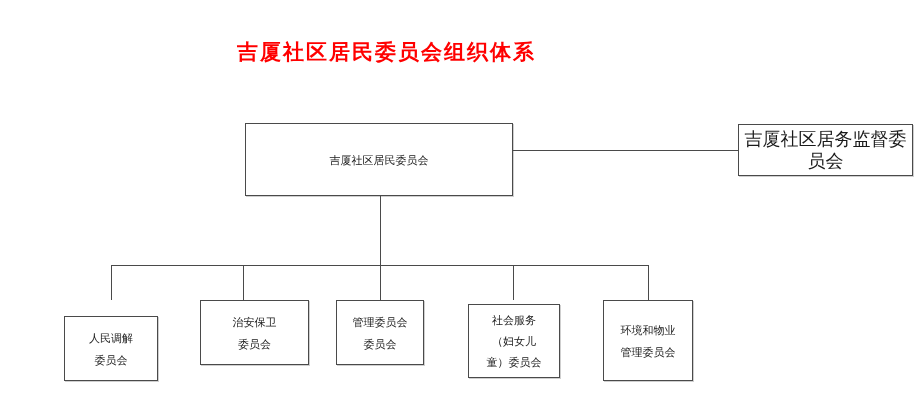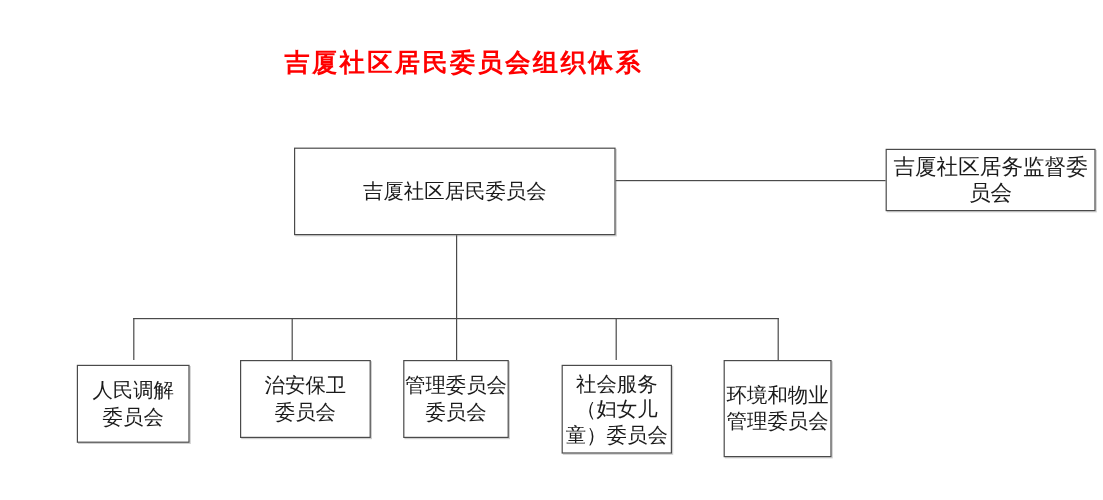--- a/index.html
+++ b/index.html
@@ -30,27 +30,27 @@
     position: absolute;
     box-sizing: border-box;
     background: #ffffff;
     border: 1px solid var(--border_color, #4a4a4a);
     box-shadow: 1px 1px 0 0 #cfcfcf;
     display: flex;
     align-items: center;
     justify-content: center;
     text-align: center;
     white-space: pre-line;
-    font-size: 17px;
+    font-size: 11px;
     line-height: 22px;
     color: var(--text_color, #1a1a1a);
   }
   .box-root       { left: 225px; top: 123px; width: 268px; height: 73px; }
   .box-supervisor { left: 718px; top: 124px; width: 175px; height: 52px; font-size: 18px; }
-  .box-c0 { left:  44px; top: 304px; width: 94px; height: 65px; }
+  .box-c0 { left:  44px; top: 316px; width: 94px; height: 65px; }
   .box-c1 { left: 180px; top: 300px; width: 109px; height: 65px; }
   .box-c2 { left: 316px; top: 300px; width: 88px; height: 65px; }
   .box-c3 { left: 448px; top: 304px; width: 92px; height: 74px; line-height: 21px; }
   .box-c4 { left: 583px; top: 300px; width: 90px; height: 81px; }
   .line {
     position: absolute;
     background: var(--line_color, #4a4a4a);
   }
   .link-supervisor { left: 493px; top: 150px; width: 225px; height: 1px; }
   .root-drop       { left: 360px; top: 196px; width: 1px;  height: 69px; }

